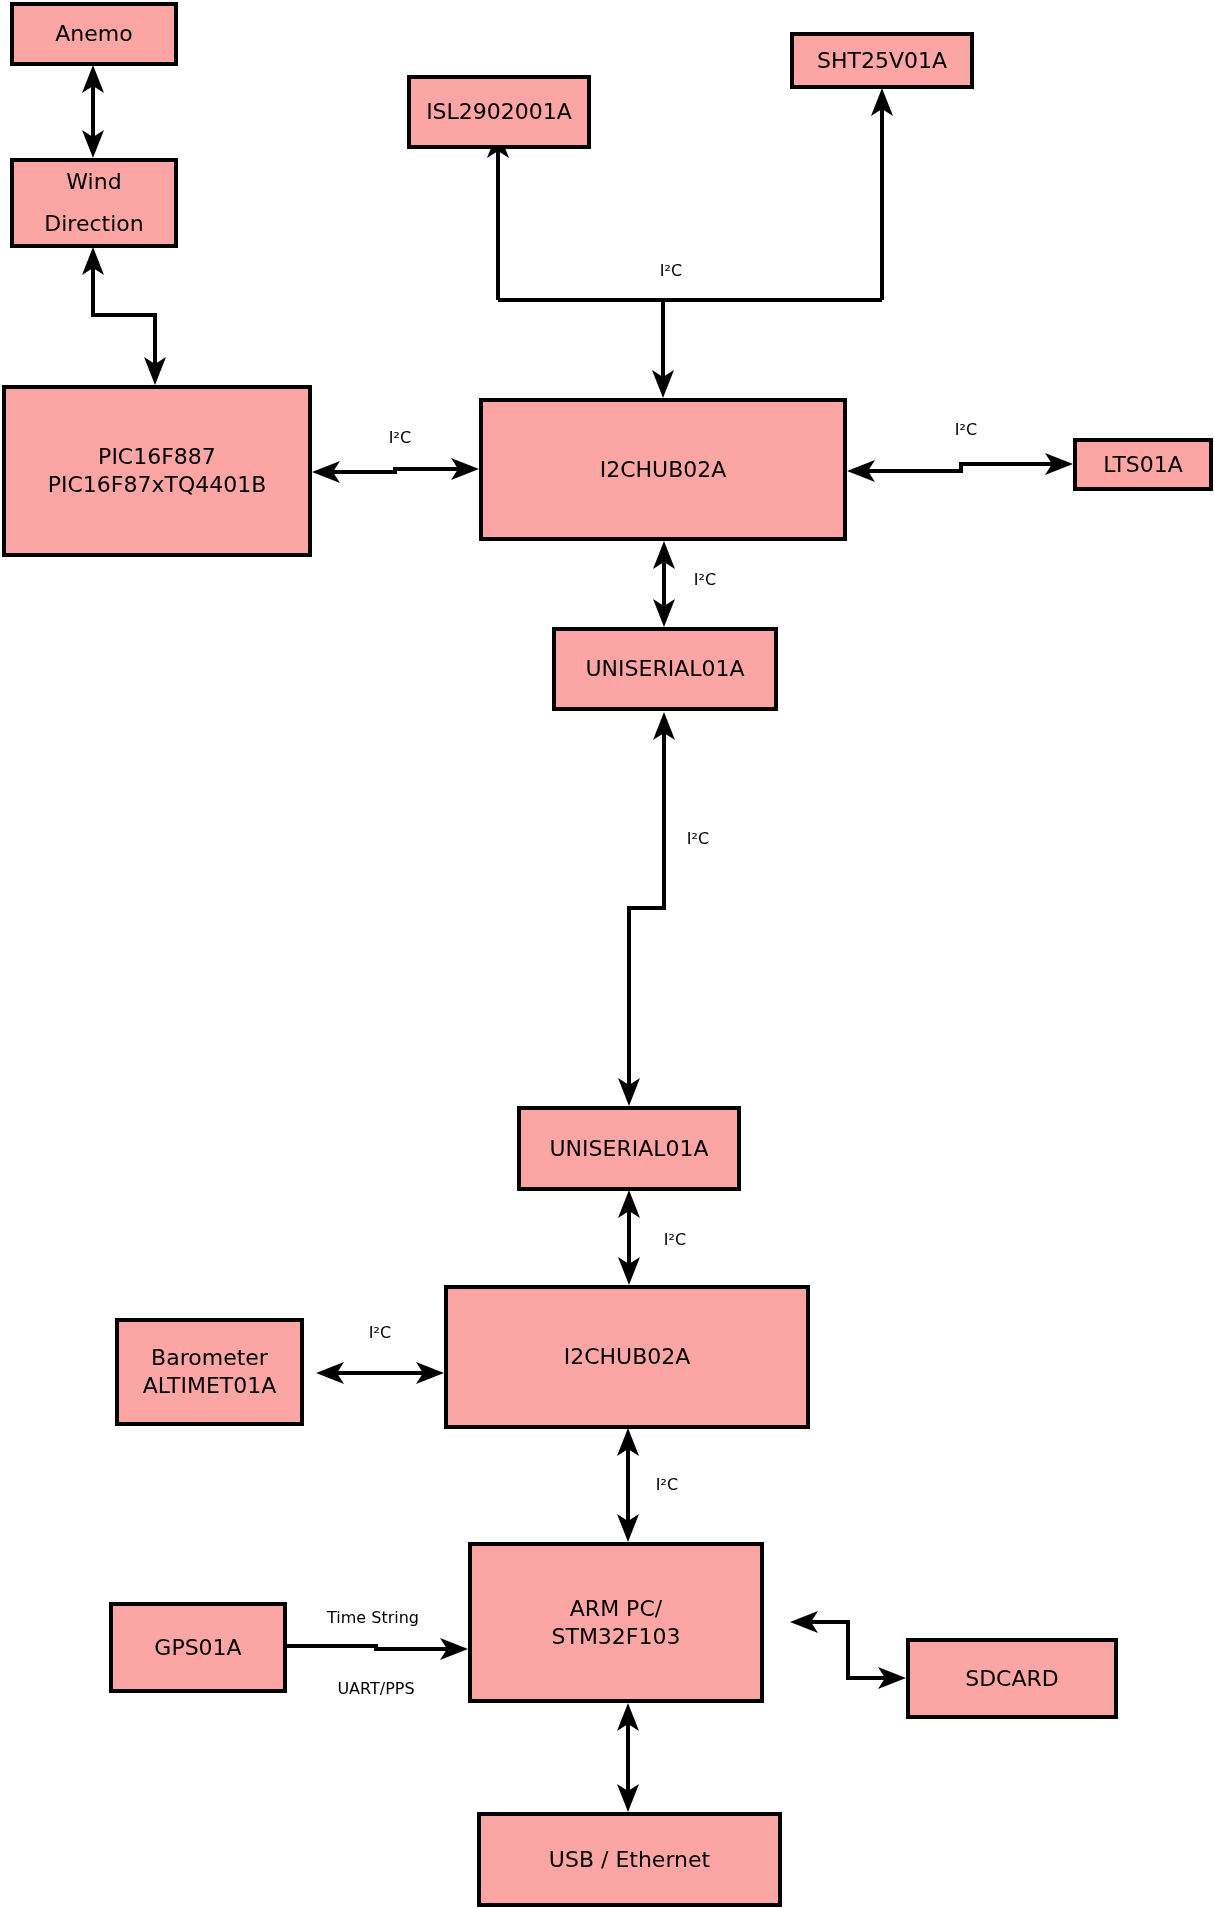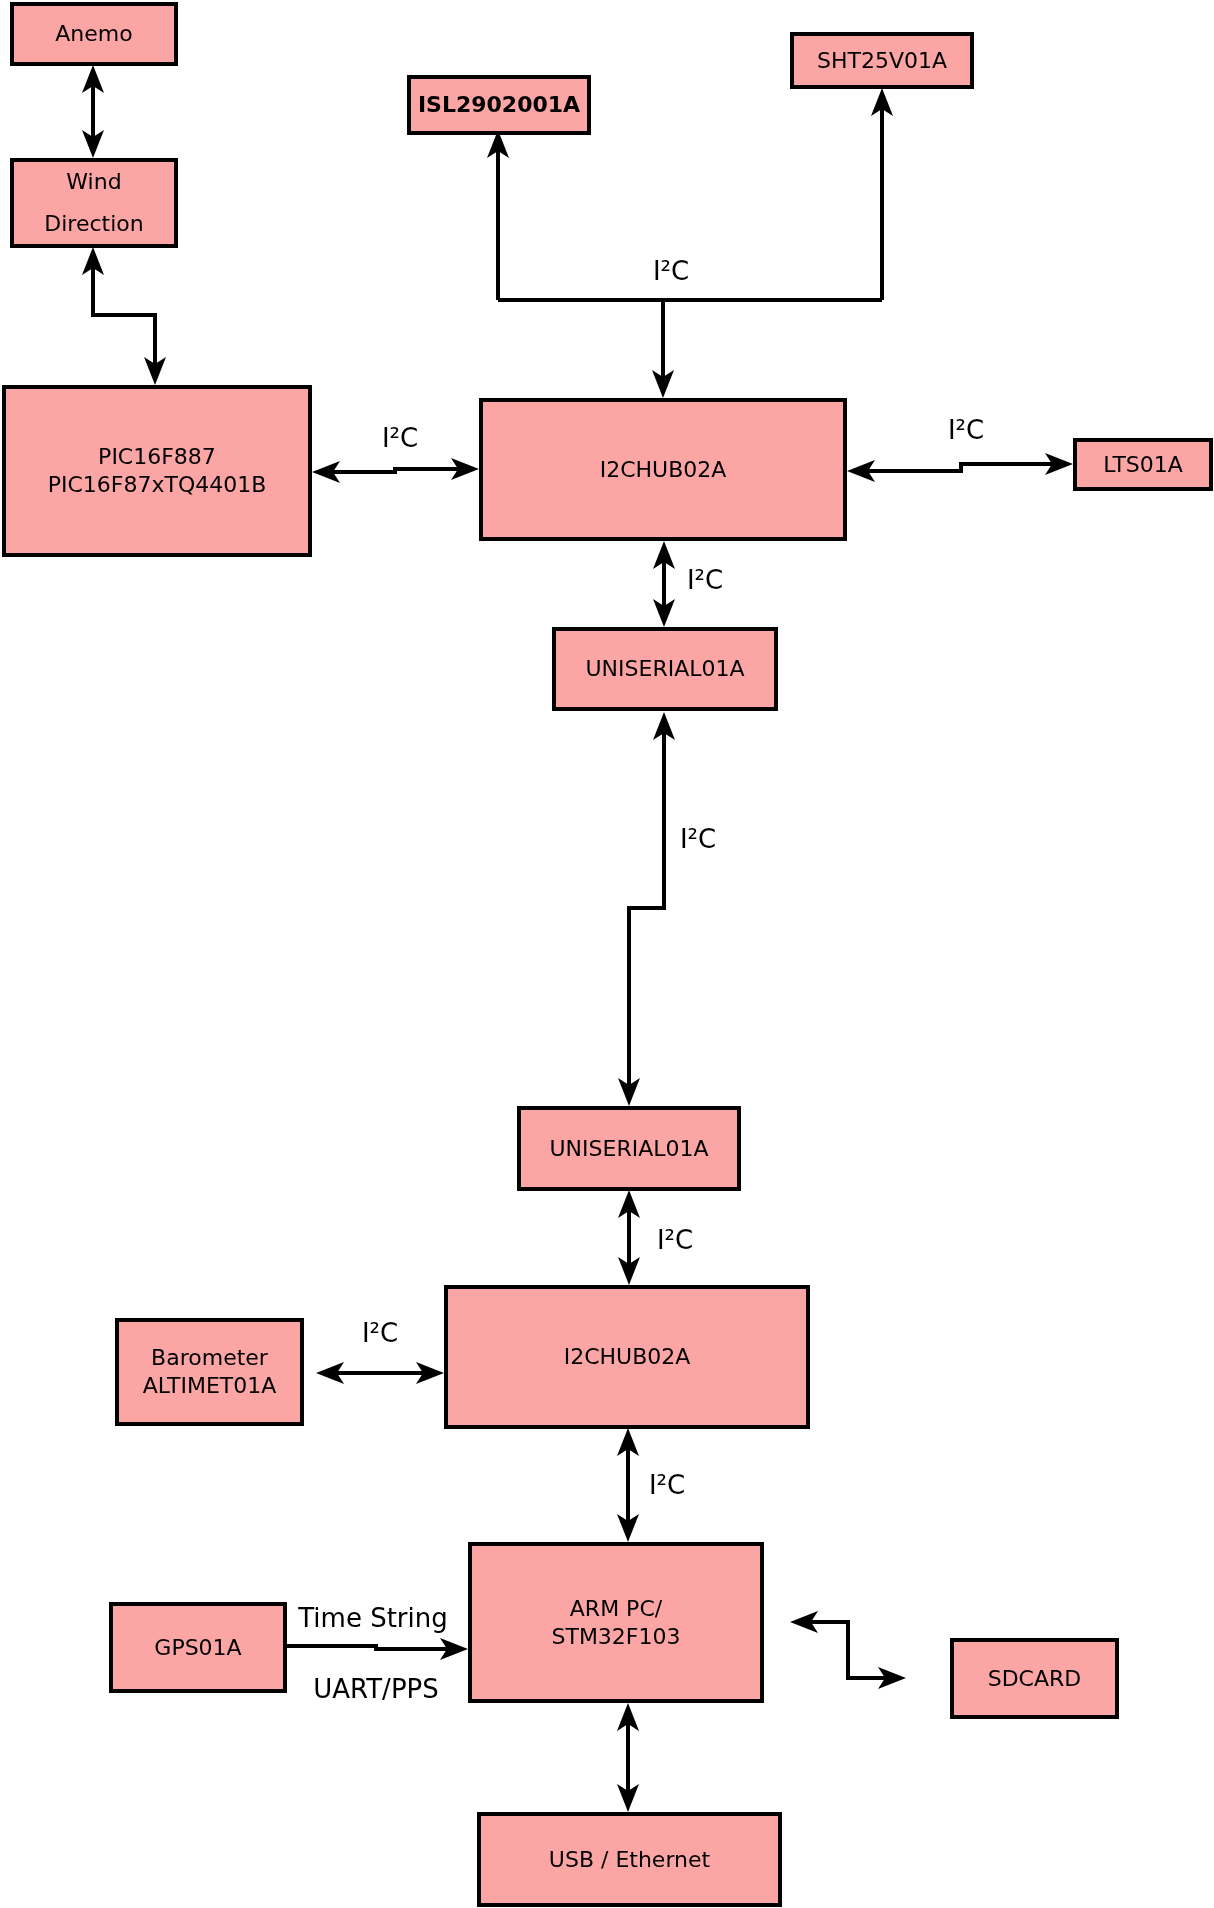--- a/index.html
+++ b/index.html
@@ -22,21 +22,21 @@
     justify-content:center;
     text-align:center;
     font-size:22px;
     line-height:28px;
     white-space:nowrap;
   }
   .node span{display:block;}
   .edge-label{
     position:absolute;
     transform:translate(-50%,-50%);
-    font-size:26px;
+    font-size:16px;
     line-height:24px;
     white-space:nowrap;
   }
 </style>
 </head>
 <body>
 
 <svg id="wires" viewBox="0 0 1214 1908" fill="none" stroke="none">
 
   <g>
@@ -109,21 +109,21 @@
 
 <div class="node" style="left:10px;top:2px;width:168px;height:64px;">
   <span>Anemo</span>
 </div>
 
 <div class="node" style="left:10px;top:158px;width:168px;height:90px;gap:14px;">
   <span>Wind</span>
   <span>Direction</span>
 </div>
 
-<div class="node" style="left:407px;top:75px;width:184px;height:60px;font-weight:bold;">
+<div class="node" style="left:407px;top:75px;width:184px;height:74px;">
   <span>ISL2902001A</span>
 </div>
 
 <div class="node" style="left:790px;top:32px;width:184px;height:57px;justify-content:center;">
   <span>SHT25V01A</span>
 </div>
 
 <div class="node" style="left:2px;top:385px;width:310px;height:172px;">
   <span>PIC16F887</span>
   <span>PIC16F87xTQ4401B</span>
@@ -156,21 +156,21 @@
 
 <div class="node" style="left:109px;top:1602px;width:178px;height:91px;">
   <span>GPS01A</span>
 </div>
 
 <div class="node" style="left:468px;top:1542px;width:296px;height:161px;text-align:center;">
   <span>ARM PC/</span>
   <span>STM32F103</span>
 </div>
 
-<div class="node" style="left:906px;top:1638px;width:169px;height:81px;margin-left:44px;">
+<div class="node" style="left:906px;top:1638px;width:212px;height:81px;">
   <span>SDCARD</span>
 </div>
 
 <div class="node" style="left:477px;top:1812px;width:305px;height:95px;">
   <span>USB / Ethernet</span>
 </div>
 
 <div class="edge-label" style="left:671px;top:271px;">I²C</div>
 <div class="edge-label" style="left:400px;top:438px;">I²C</div>
 <div class="edge-label" style="left:966px;top:430px;">I²C</div>

